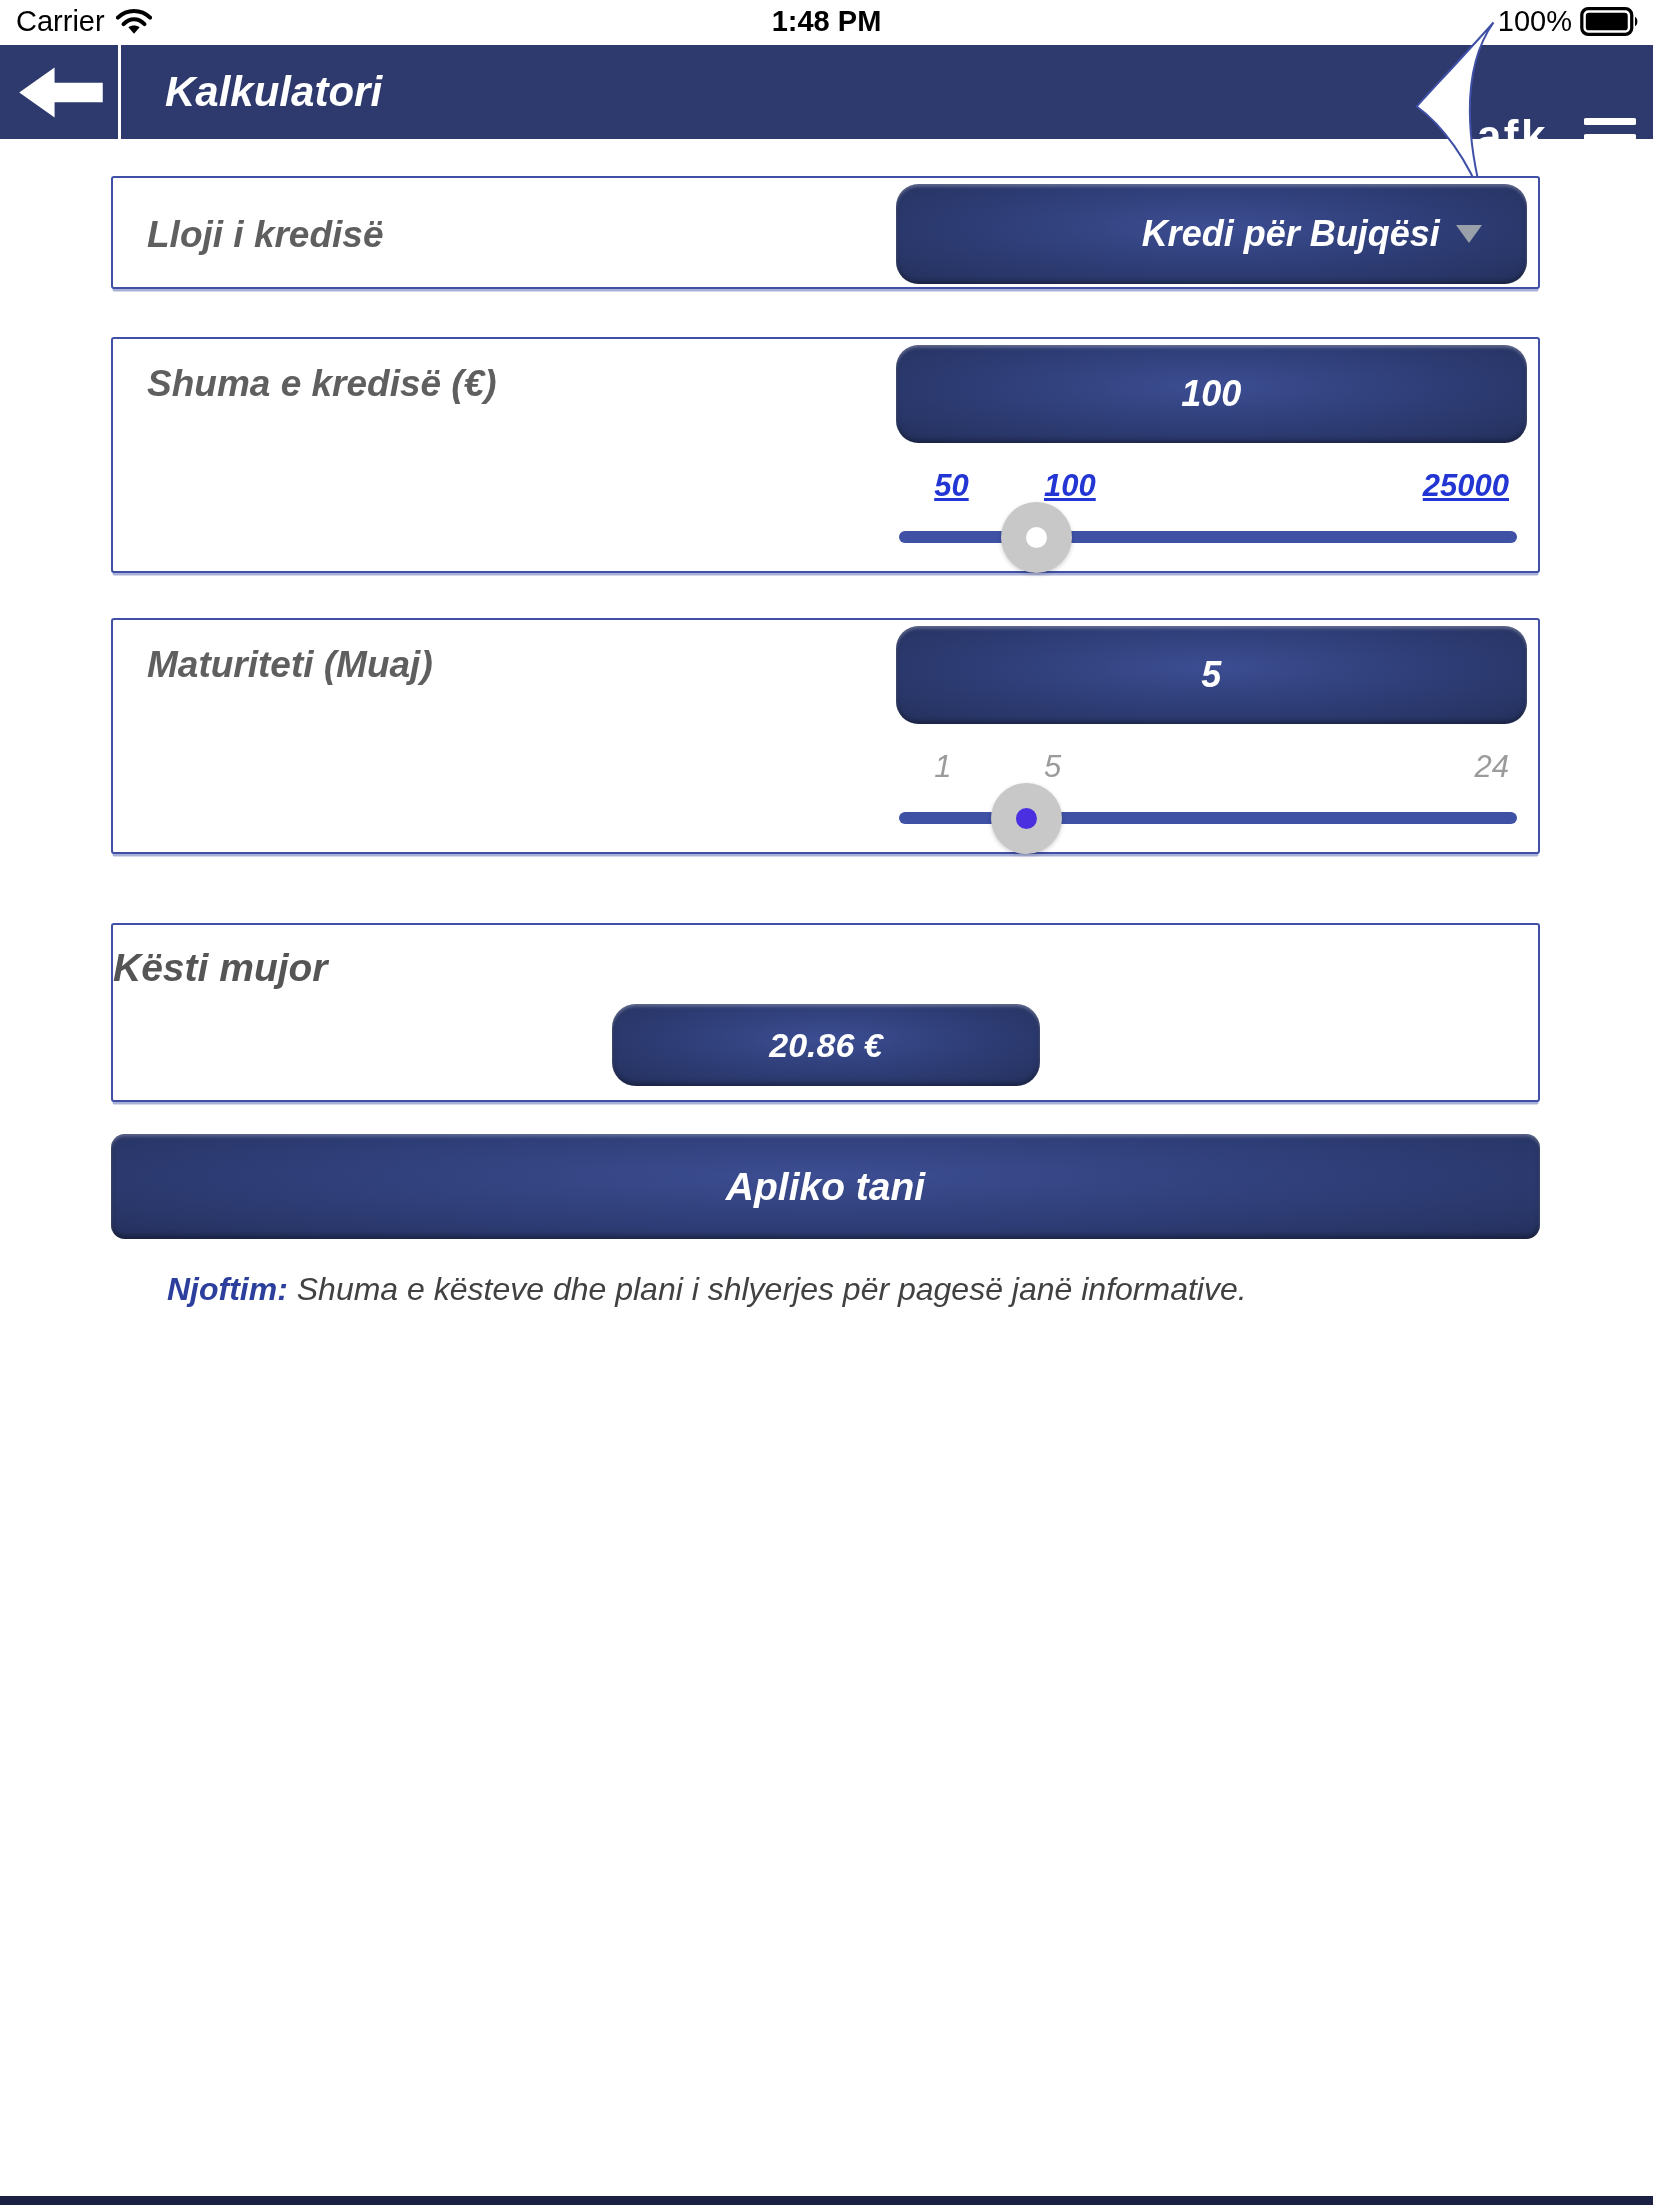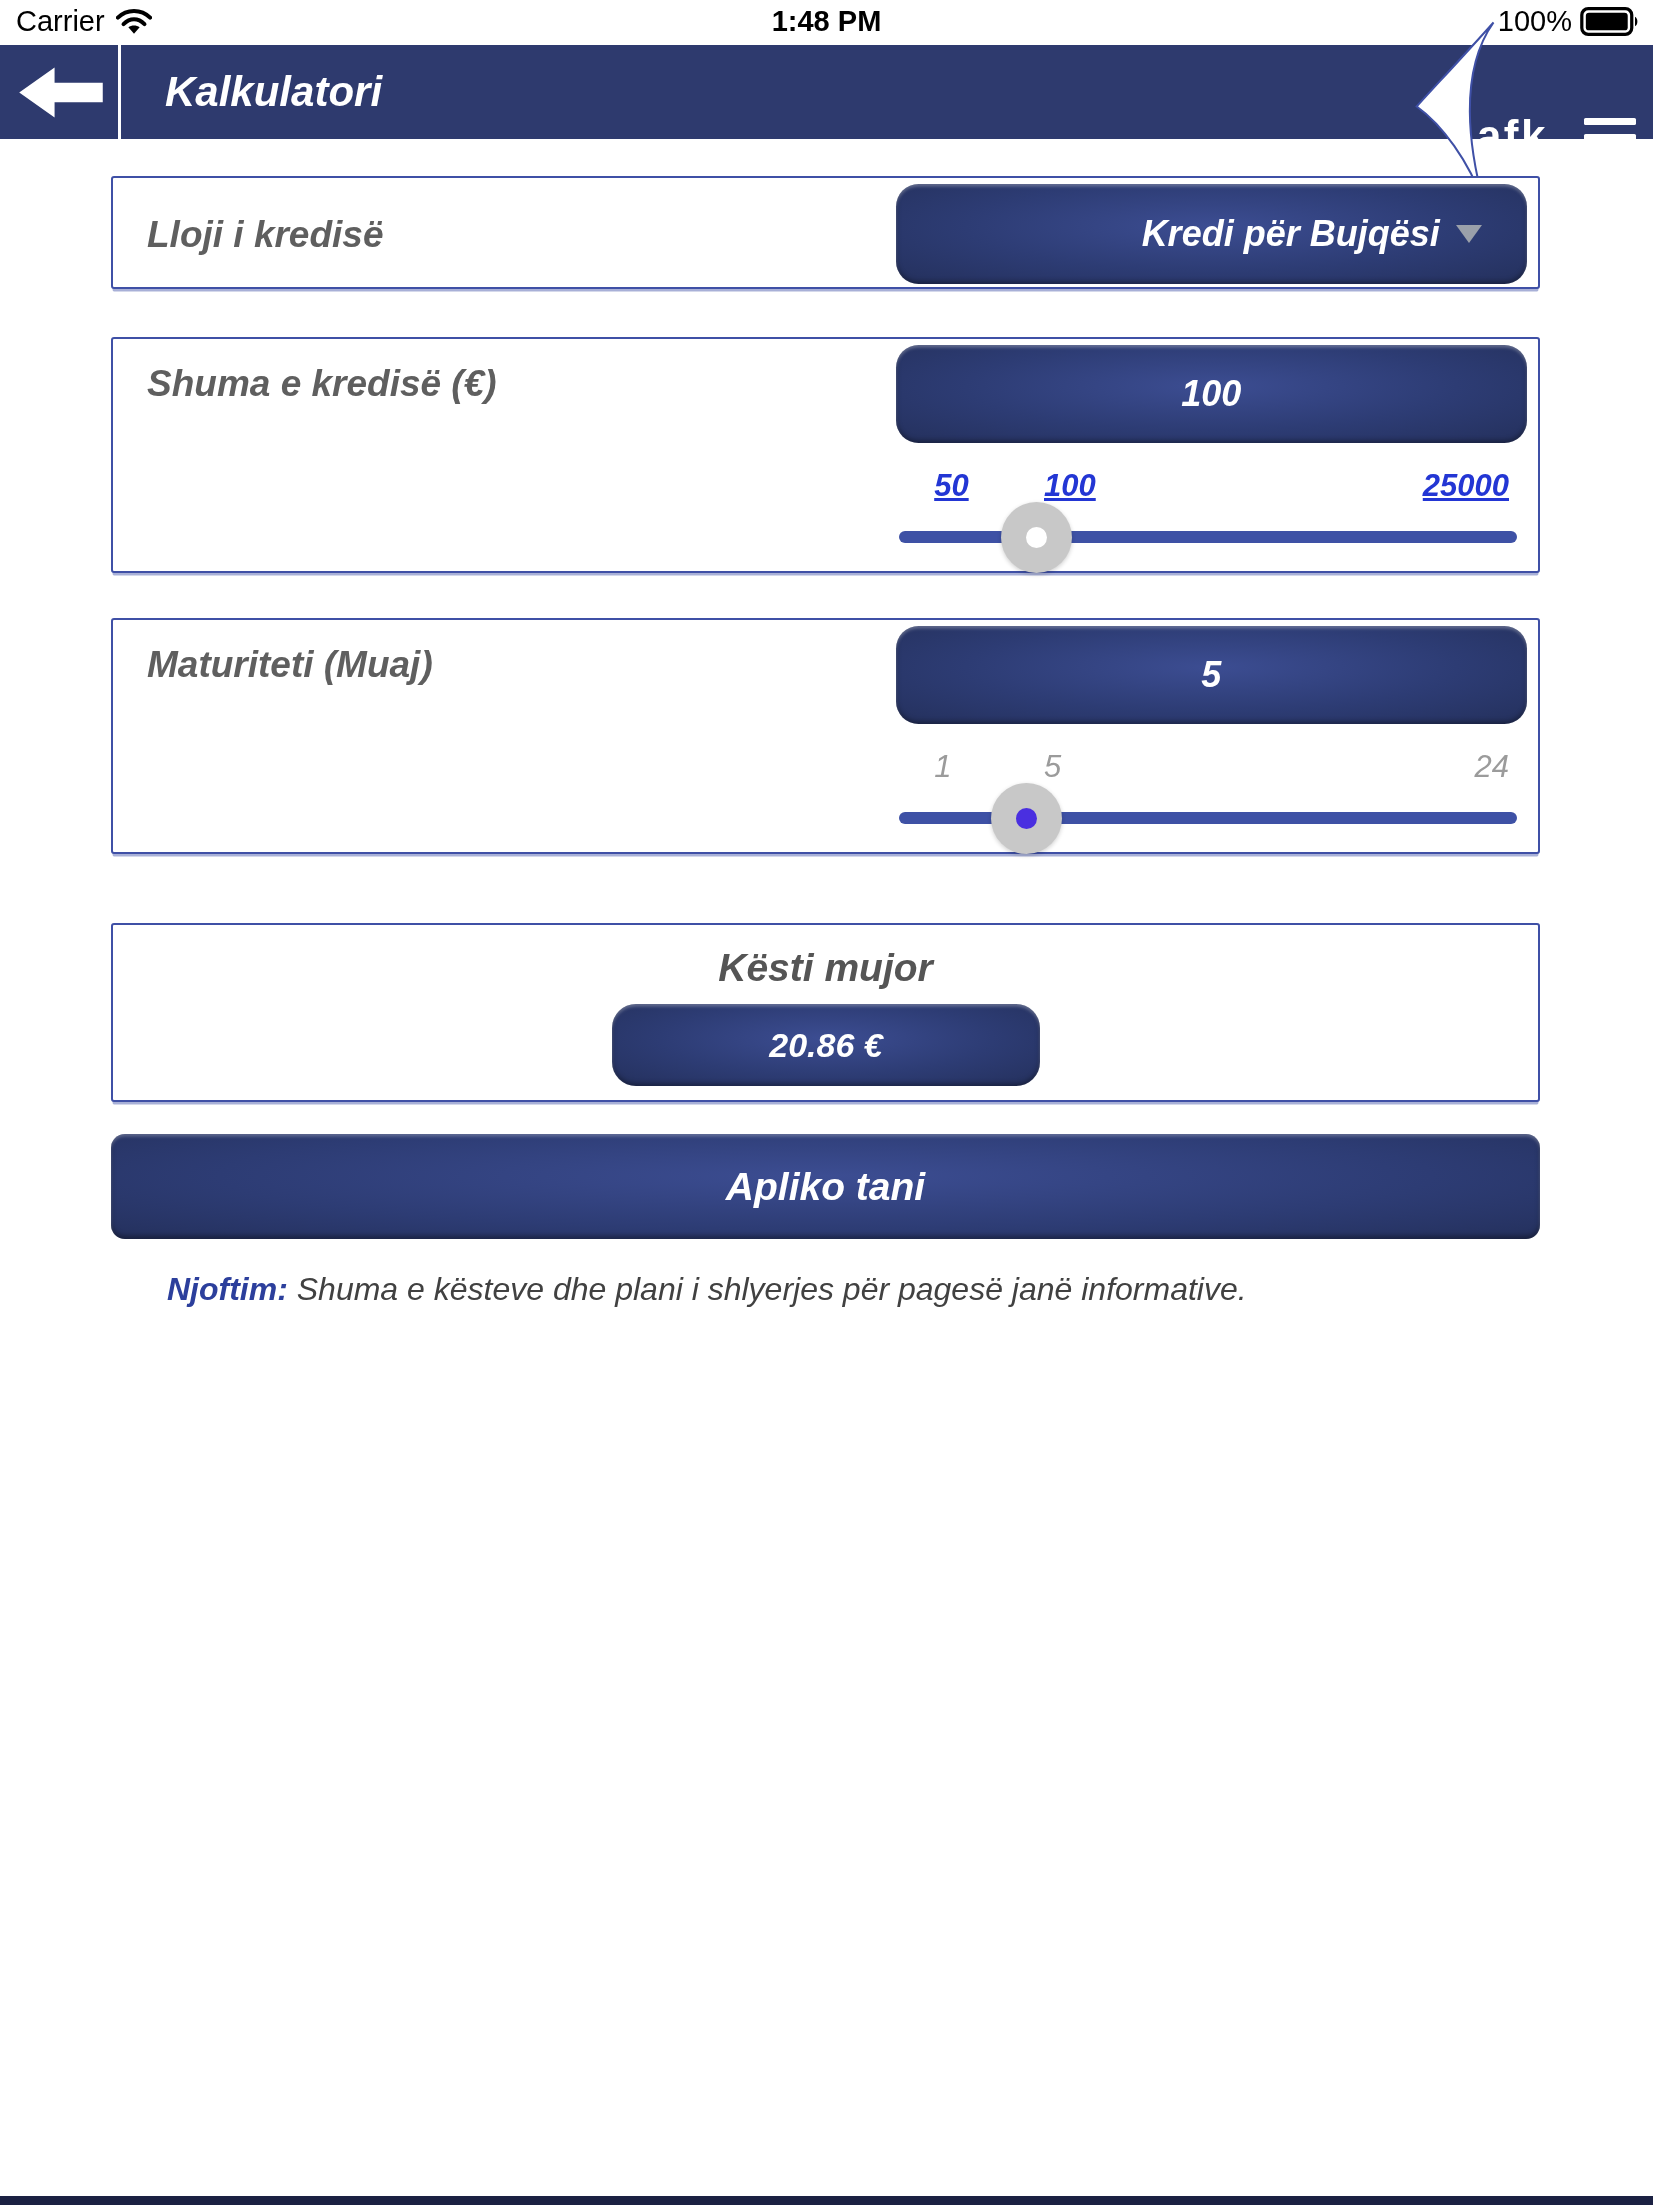--- a/index.html
+++ b/index.html
@@ -75,21 +75,21 @@
   .slider-track{position:absolute;left:0;top:63px;width:618px;height:12px;background:var(--track);border-radius:6.5px;cursor:pointer;}
   .slider-thumb{position:absolute;top:34px;width:71px;height:71px;border-radius:50%;background:var(--thumb-gray);cursor:grab;
     box-shadow:0 1.6px 4px rgba(0,0,0,.18);}
   .thumb-amount{left:102px;}
   .thumb-maturity{left:92px;}
   .slider-thumb::after{content:"";position:absolute;left:25px;top:25px;width:21px;height:21px;border-radius:50%;}
   .thumb-amount::after{background:#fff;}
   .thumb-maturity::after{background:var(--thumb-dot);}
 
   
-  .result-label{position:absolute;left:0;right:0;top:21px;text-align:center;color:#555;
+  .result-label{position:absolute;left:0;right:0;top:21px;color:#555;
     font-size:39px;font-weight:700;font-style:italic;}
   .result-pill{position:absolute;left:499px;top:79px;width:428px;height:82px;font-size:34px;border-radius:24px;}
 
   
   .apply-button{position:absolute;left:111px;top:1134px;width:1429px;height:105px;border:none;cursor:pointer;
     background:radial-gradient(ellipse at 50% 40%, var(--pill-light) 0%, var(--pill-mid) 60%, var(--pill-dark) 100%);
     border-radius:14px;color:#fff;font-family:"Liberation Sans",sans-serif;
     font-size:39px;font-weight:700;font-style:italic;
     box-shadow:inset 0 2.4px 3.2px rgba(255,255,255,.25), inset 0 -3.2px 5.7px rgba(0,0,0,.35);}
   .notice{position:absolute;left:139px;top:1269px;width:1372px;font-size:32px;font-style:italic;line-height:1.3;margin-left:28px;}

